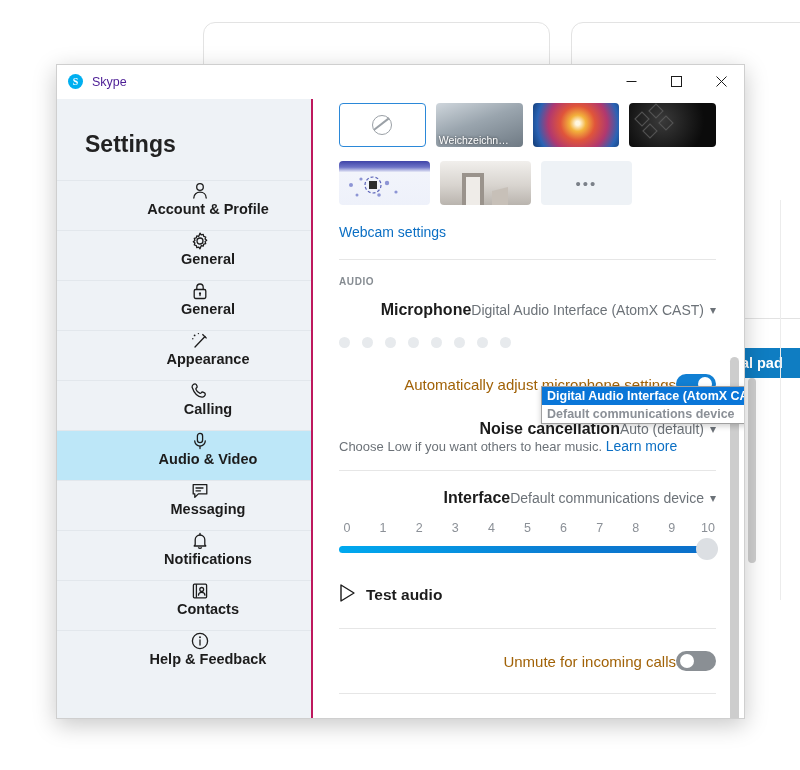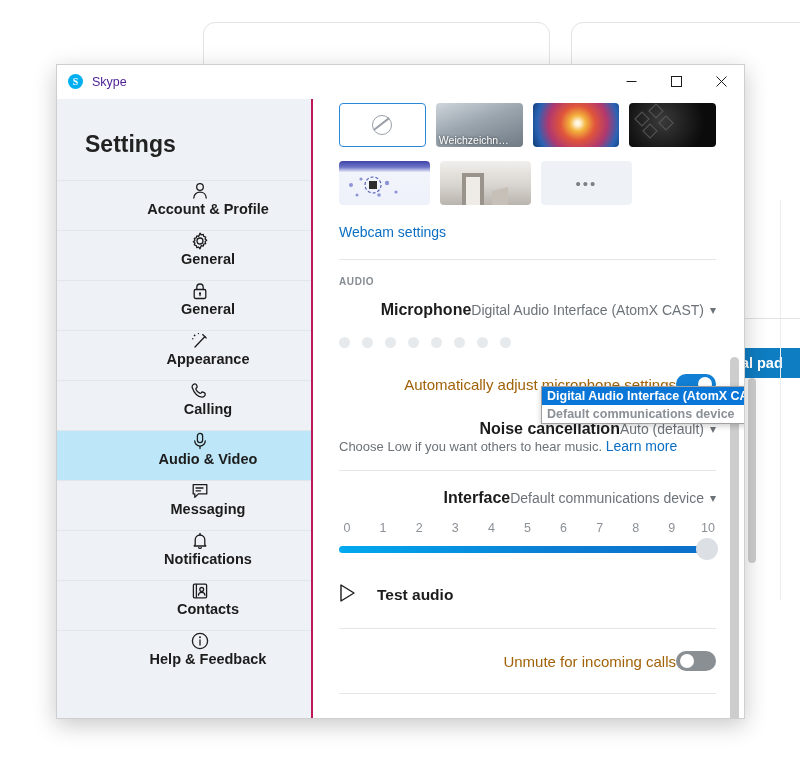--- a/index.html
+++ b/index.html
@@ -166,21 +166,21 @@
   }
   .slider .track{
     position:absolute; left:0; top:8px; width:100%; height:7px; border-radius:4px;
     background:linear-gradient(90deg,#00a9ef 0%, #0b7fd4 55%, #0b6ec9 100%);
   }
   .slider .knob{
     position:absolute; right:-2px; top:0px; width:22px; height:22px; border-radius:50%;
     background:#dcdfe3; cursor:pointer;
   }
 
-  .testrow{ display:flex; align-items:center; gap:21px; margin-top:24px; cursor:pointer; }
+  .testrow{ display:flex; align-items:center; gap:10px; margin-top:24px; cursor:pointer; }
   .test-label{ font-size:15.5px; font-weight:bold; color:#1c1c1c; }
 
   
   .dropdown{
     position:absolute; left:484px; top:321px; width:238px;
     background:#ffffff; border:1px solid #a0a0a0; z-index:50;
     box-shadow:0 2px 6px rgba(0,0,0,.2);
   }
   .dd-item{
     height:18px; display:flex; align-items:center; padding:0 5px;

